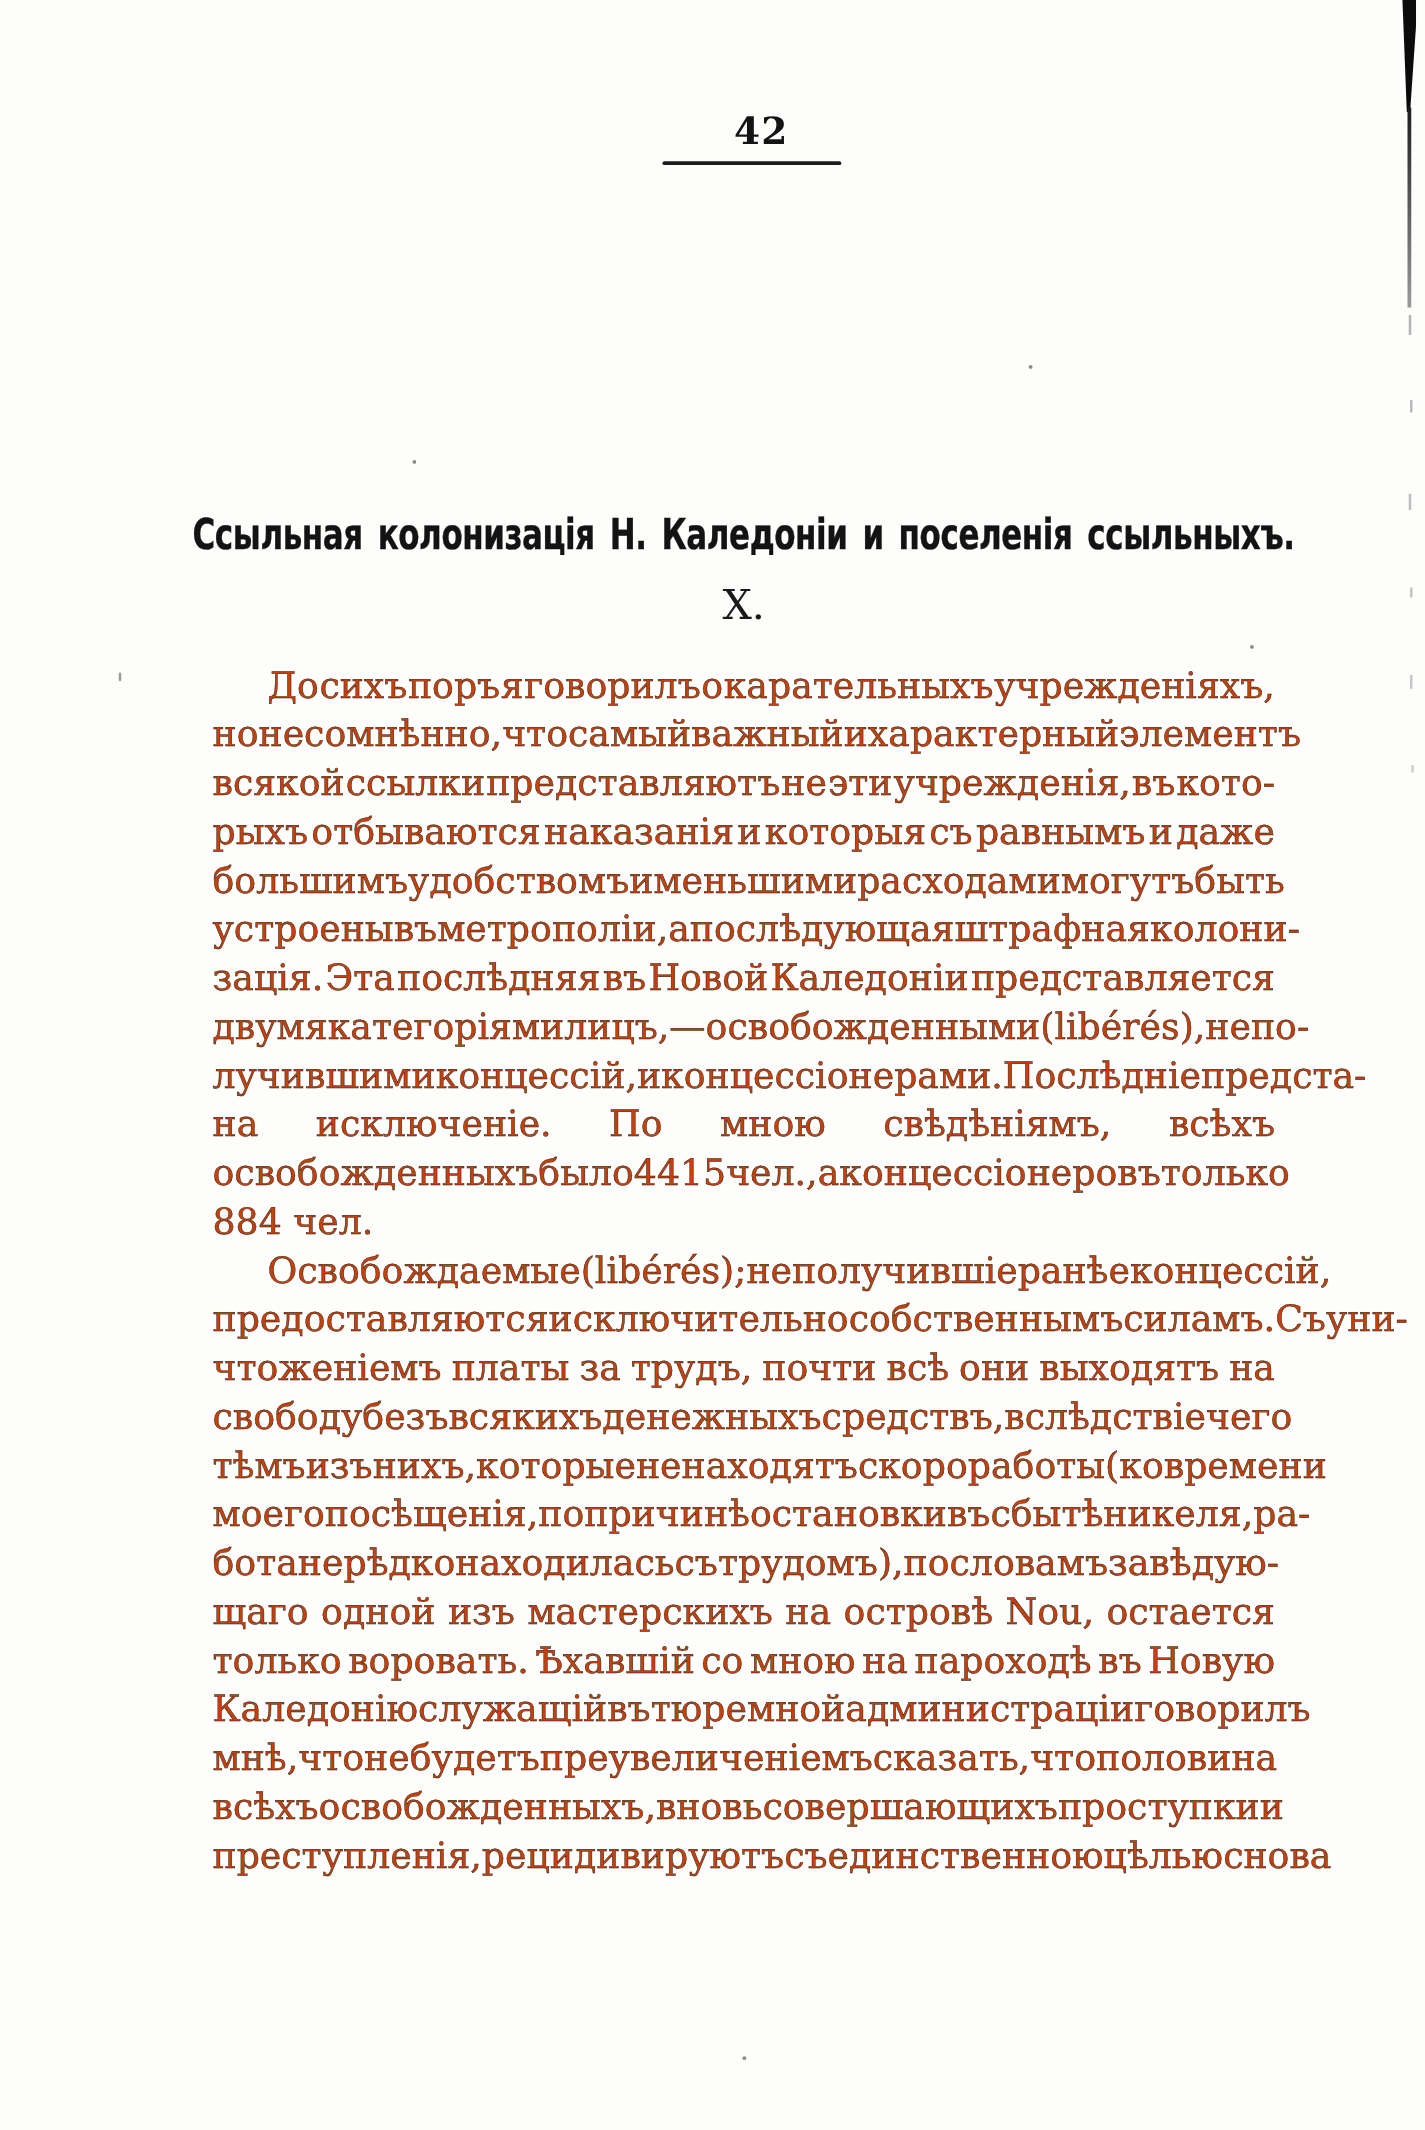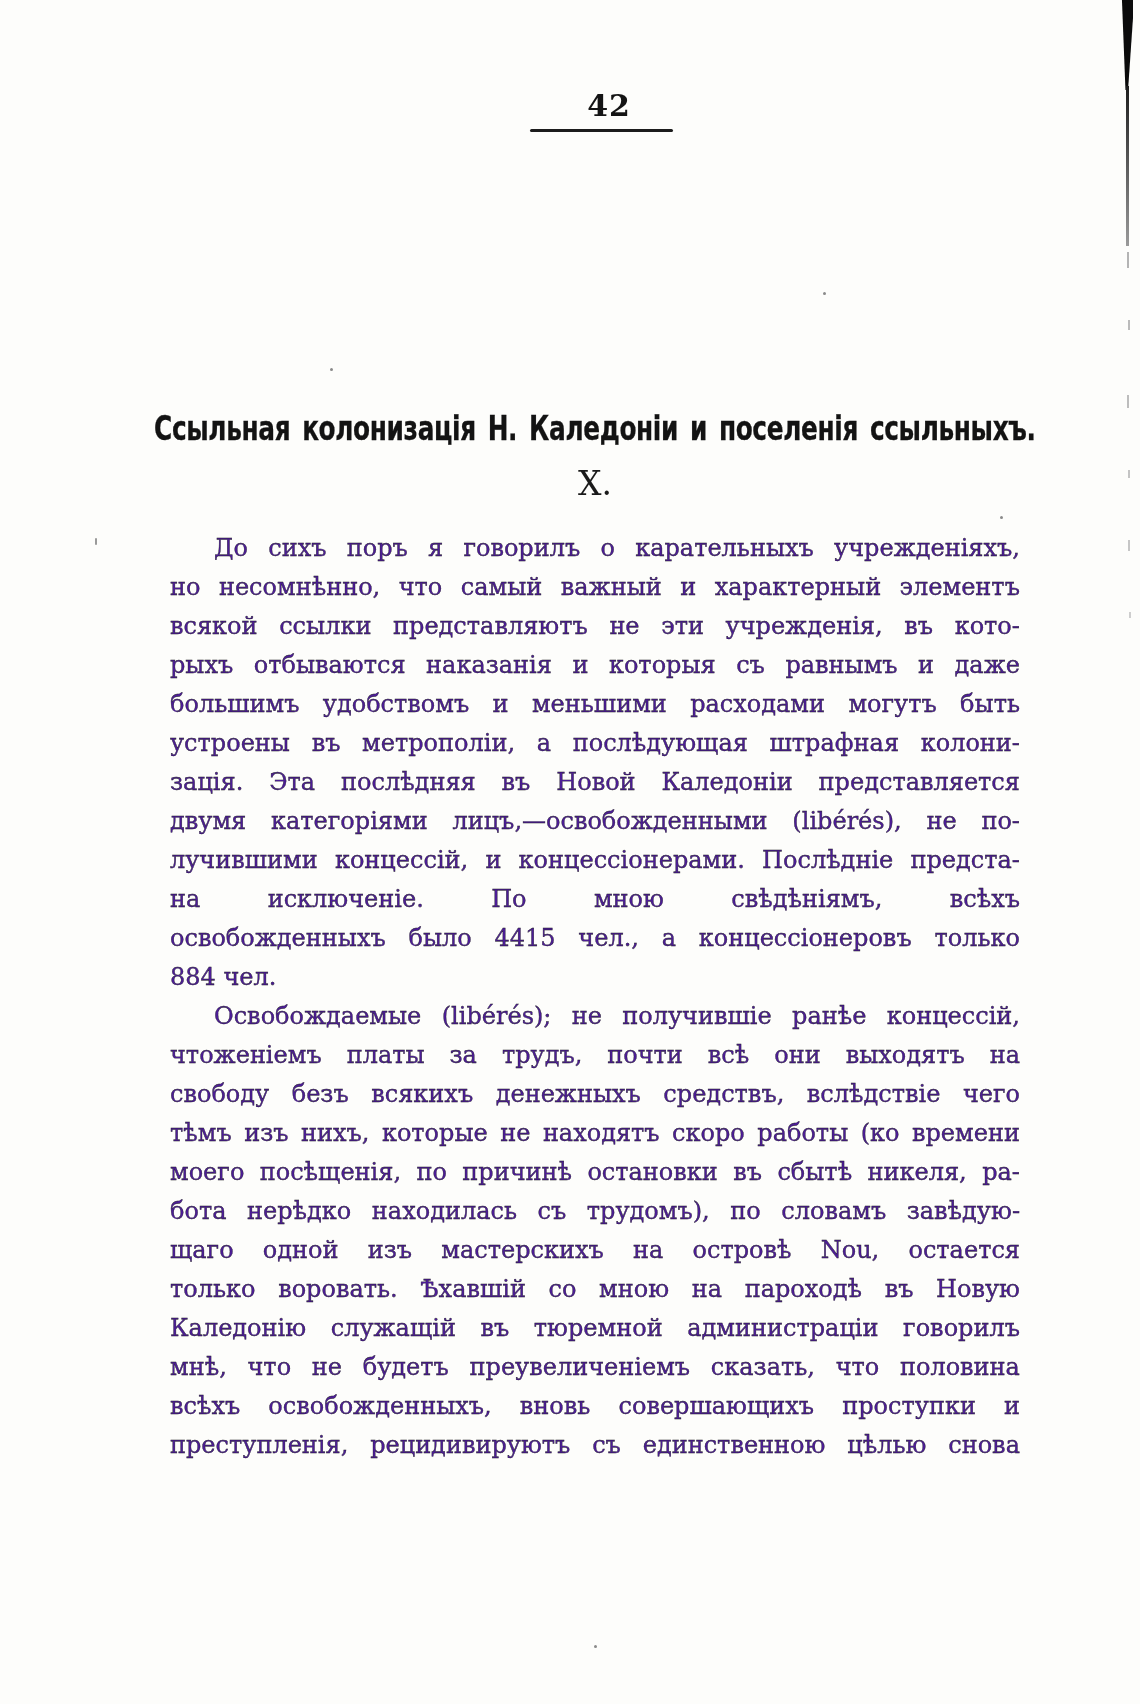--- a/index.html
+++ b/index.html
@@ -31,21 +31,21 @@
     white-space:nowrap;letter-spacing:-0.5px;word-spacing:5px;
     transform:scaleX(0.73);transform-origin:center;
     color:#131313;-webkit-text-stroke:0.3px #131313;
   }
   .section{
     position:absolute;left:170px;top:464px;width:850px;
     text-align:center;font-size:33px;color:#1a1a1a;
   }
   .body{
     position:absolute;left:170px;top:529px;width:850px;
-    font-size:24px;color:#4c1d95;
+    font-size:29px;color:#c2410c;
     -webkit-text-stroke:0.35px #1a1a1a;
   }
   .line{height:39px;line-height:39px;white-space:nowrap;}
   .jline{display:flex;justify-content:space-between;}
   .jline span{white-space:nowrap;}
   .indent{padding-left:44px;}
   
   .binding-mark{
     position:absolute;left:1120px;top:0;width:13px;height:90px;
     background:#0b0b0b;
@@ -178,20 +178,28 @@
         <div class="line">884 чел.</div>
       </div>
       <div>
         <div class="line jline indent">
           <span>Освобождаемые</span>
           <span>(libérés);</span>
           <span>не</span>
           <span>получившіе</span>
           <span>ранѣе</span>
           <span>концессій,</span>
+        </div>
+        <div class="line jline">
+          <span>предоставляются</span>
+          <span>исключительно</span>
+          <span>собственнымъ</span>
+          <span>силамъ.</span>
+          <span>Съ</span>
+          <span>уни-</span>
         </div>
         <div class="line jline">
           <span>чтоженіемъ</span>
           <span>платы</span>
           <span>за</span>
           <span>трудъ,</span>
           <span>почти</span>
           <span>всѣ</span>
           <span>они</span>
           <span>выходятъ</span>

